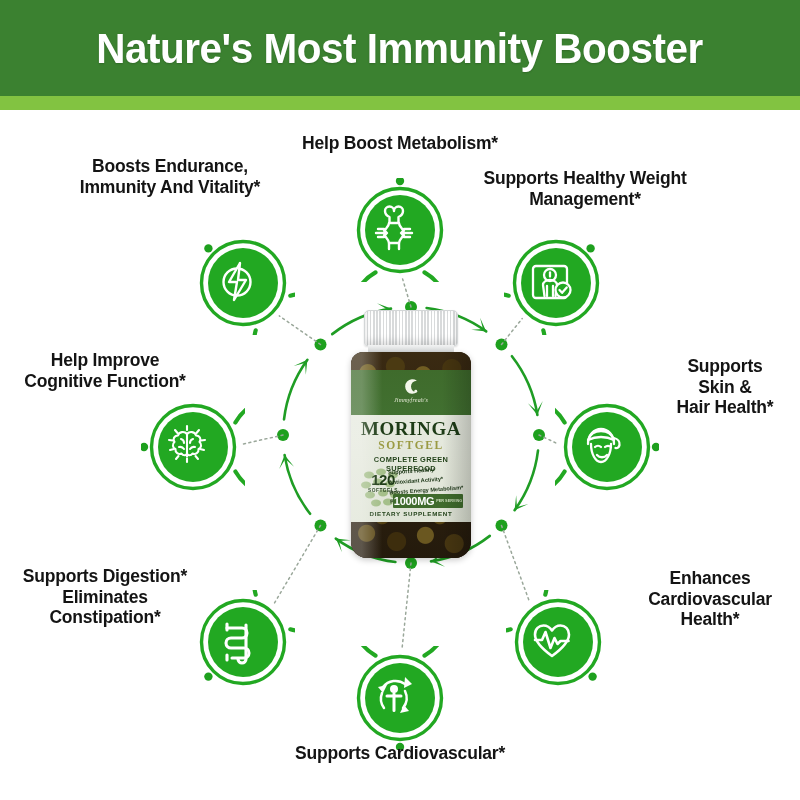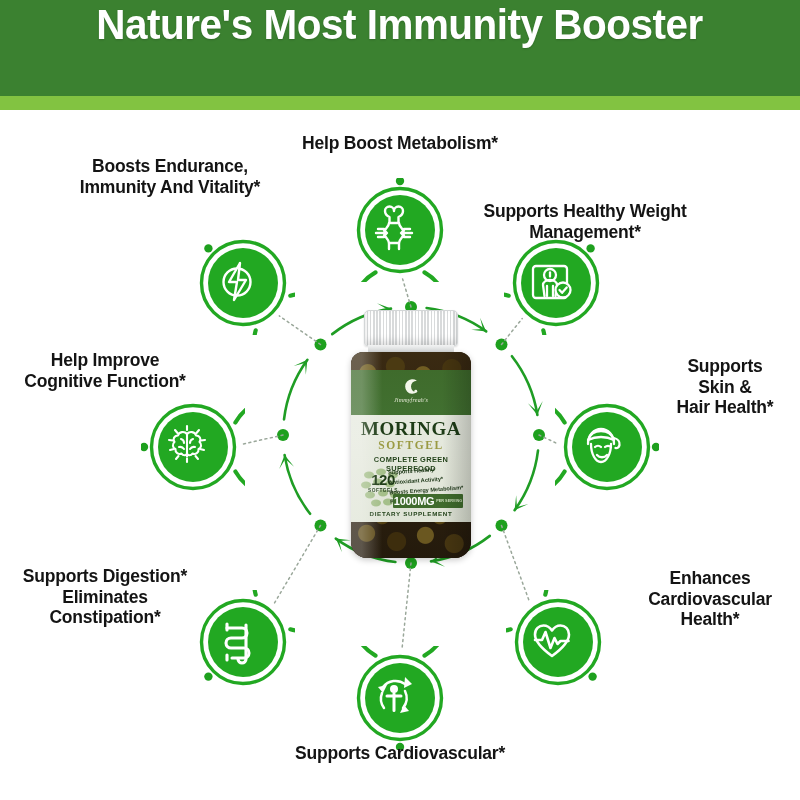--- a/index.html
+++ b/index.html
@@ -8,21 +8,21 @@
     background: #ffffff;
     font-family: "Liberation Sans", sans-serif;
     overflow: hidden;
   }
   #page { position: relative; width: 800px; height: 800px; background: #fff; }
 
   
   .header {
     position: absolute; left: 0; top: 0; width: 800px; height: 96px;
     background: #3b8130;
-    display: flex; justify-content: center;
+    display: flex; align-items: center; justify-content: center;
   }
   .header-title {
     color: #ffffff;
     font-size: 43px;
     font-weight: bold;
     letter-spacing: -0.5px;
     transform: scaleX(0.94);
     white-space: nowrap;
     text-shadow: 0 1px 2px rgba(0,0,0,.18);
   }
@@ -267,21 +267,21 @@
       <path d="M29,20.5 l0,4"></path>
       <path d="M22,33 c0,-3 3,-5 7,-5 c4,0 7,2 7,5 l-1.5,11 M23.5,44 l-1.5,-11"></path>
       <path d="M26,34 l0,10 M32,34 l0,10"></path>
       <circle cx="42" cy="38" r="7.5" fill="#22a822"></circle>
       <path d="M38.5,38 l2.6,2.8 l4.6,-5.4"></path>
     </g>
                 </g>
        </g>
      </svg>
           </div>
-          <div class="label" style="left: -96px; top: -115px; margin-top: 33px;">Supports Healthy Weight
+          <div class="label" style="left: -96px; top: -115px;">Supports Healthy Weight
 Management*</div>
         </div>
         <div class="node" style="left: 607px; top: 337px;">
           <div class="badge">
             <svg viewBox="0 0 104 104">
        <path d="M 9.6,27.5 A 49,49 0 1 0 9.6,76.5" fill="none" stroke="#22a822" stroke-width="4.2" stroke-linecap="round"></path>
        <circle cx="52" cy="52" r="41.5" fill="none" stroke="#22a822" stroke-width="3.4"></circle>
        <circle cx="52" cy="52" r="35" fill="#22a822"></circle>
        <circle cx="101.0" cy="52.0" r="4.2" fill="#1ea01e"></circle>
        <g transform="translate(23,22) scale(1.0)">

